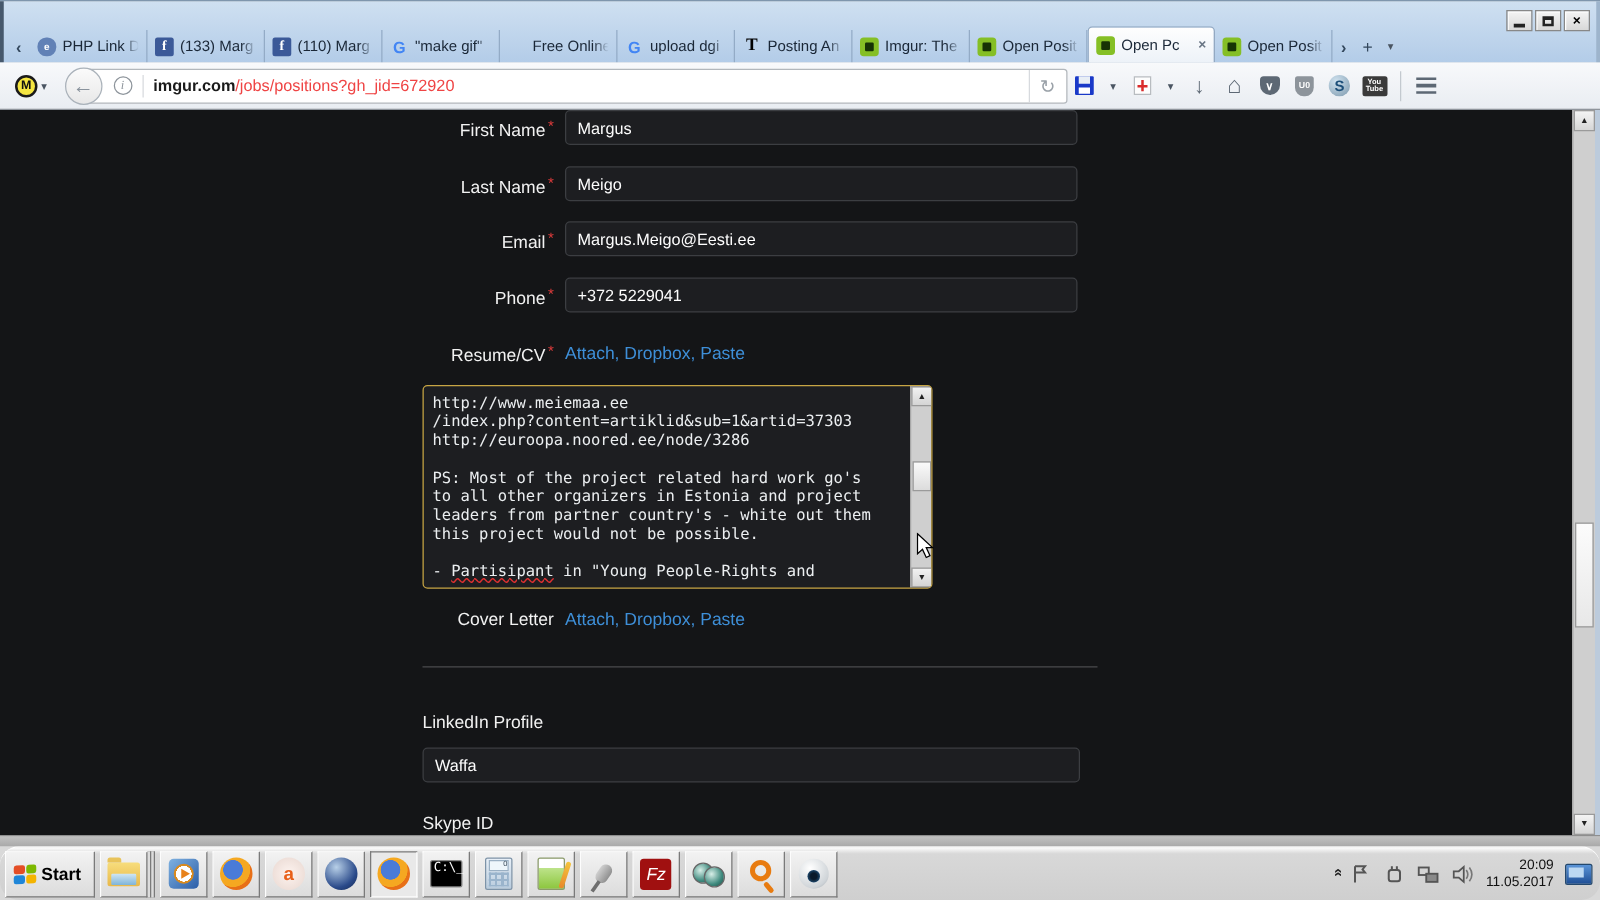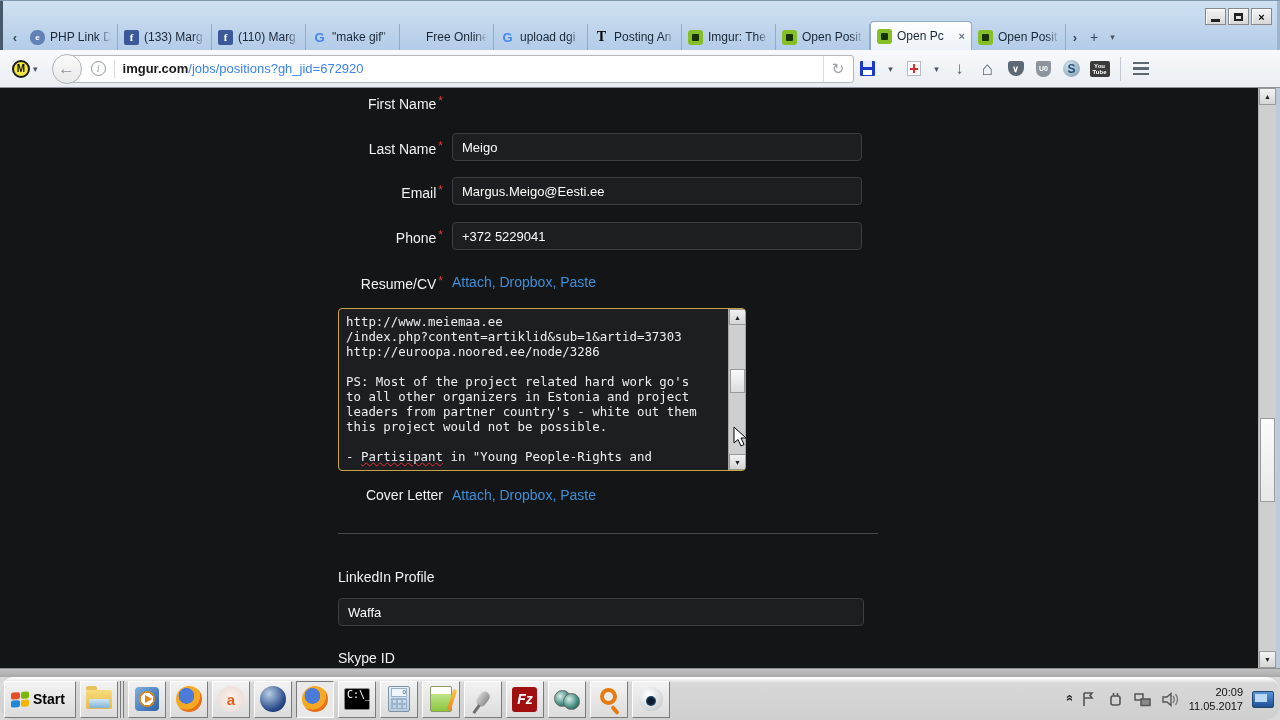--- a/index.html
+++ b/index.html
@@ -51,21 +51,21 @@
     background:linear-gradient(#fbfbfb,#e8e8e8); border:1px solid #aab2ba; color:#8a939d;
     font-size:17px; font-weight:bold; display:flex; align-items:center; justify-content:center; }
   .url-field { width:786px; height:28px; background:#fff; border:1px solid #b2b7bc; border-radius:3px;
     display:flex; align-items:center; padding-left:22px; }
   .info-icon { width:15px; height:15px; border:1px solid #8d949b; border-radius:50%; color:#8d949b;
     font-size:10px; font-style:italic; font-family:"Liberation Serif",serif;
     display:flex; align-items:center; justify-content:center; }
   .url-sep { width:1px; height:18px; background:#d7dade; margin:0 8px; }
   .url-text { font-size:13px; white-space:nowrap; overflow:hidden; }
   .url-domain { color:#1a1a1a; }
-  .url-path { color:#3b82f6; }
+  .url-path { color:#ef4444; }
   .reload-btn { margin-left:auto; border-left:1px solid #d7dade; width:30px; height:26px;
     display:flex; align-items:center; justify-content:center; color:#9aa1a8; font-size:15px; }
   .tb { height:28px; min-width:24px; display:flex; align-items:center; justify-content:center; margin:0 2px; }
   .tb.sm { min-width:14px; }
   .floppy { width:15px; height:15px; background:#1939c8; position:relative; border-radius:1px; }
   .floppy::before { content:""; position:absolute; left:3px; top:0; width:9px; height:6px; background:#e8eef5; }
   .floppy::after { content:""; position:absolute; left:3px; bottom:1px; width:9px; height:5px; background:#fff; }
   .crossdoc { width:14px; height:15px; background:#fdfdfd; border:1px solid #b8bcc0; position:relative; }
   .crossdoc::before { content:""; position:absolute; left:5px; top:2px; width:2px; height:9px; background:#d92b2b; }
   .crossdoc::after { content:""; position:absolute; left:2px; top:5.5px; width:8px; height:2px; background:#d92b2b; }
@@ -148,21 +148,21 @@
   .cmd { width:26px; height:22px; background:#000; border:1px solid #888; border-radius:2px;
     color:#fff; font-size:10px; font-family:"DejaVu Sans Mono",monospace; padding:2px; line-height:7px; }
   .calc { width:22px; height:26px; background:linear-gradient(#e8f0f8,#b8cbdd); border:1px solid #7d93a8; border-radius:2px; position:relative; }
   .calc::before { content:"0"; position:absolute; top:1px; left:2px; right:2px; height:7px; background:#eef6fb; border:1px solid #9ab0c4; font-size:6px; text-align:right; line-height:6px; color:#345; }
   .calc::after { content:""; position:absolute; left:2px; right:2px; top:11px; bottom:2px;
     background:repeating-linear-gradient(#9ab4cc 0 2px, transparent 2px 5px), repeating-linear-gradient(90deg,#9ab4cc 0 2px, transparent 2px 5px); }
   .editor { width:22px; height:26px; background:linear-gradient(#fff 30%,#bde38a 31%,#8cc63e); border:1px solid #8a9a6a; border-radius:2px; position:relative; }
   .editor::after { content:""; position:absolute; right:-3px; top:2px; width:4px; height:22px; background:linear-gradient(#f4c53d,#e8882a); transform:rotate(18deg); border-radius:2px; }
   .mic { width:10px; height:16px; background:linear-gradient(90deg,#cfcfcf,#8f8f8f); border-radius:5px; position:relative; transform:rotate(35deg); }
   .mic::after { content:""; position:absolute; left:3.5px; top:15px; width:3px; height:10px; background:#6f6f6f; }
-  .fz { width:25px; height:25px; background:#a01010; border-radius:3px; color:#fff; font-weight:bold;
+  .fz { width:25px; height:25px; background:#a01010; border-radius:3px; color:#fff; font-weight:normal;
     font-size:14px; font-style:italic; display:flex; align-items:center; justify-content:center; }
   .binoc { width:26px; height:18px; position:relative; }
   .binoc::before,.binoc::after { content:""; position:absolute; top:0; width:15px; height:15px; border-radius:50%;
     background:radial-gradient(circle at 35% 35%,#d8efe8,#3e8a7e 60%,#1f4a42); border:1px solid #666; }
   .binoc::before{left:0;} .binoc::after{right:0; top:3px;}
   .mag { width:17px; height:17px; border:4px solid #e87b10; border-radius:50%; position:relative; margin-bottom:6px; }
   .mag::after { content:""; position:absolute; left:9px; top:13px; width:4px; height:10px; background:#e87b10; transform:rotate(-40deg); border-radius:2px; }
   .eyeball { width:24px; height:24px; border-radius:50%; background:radial-gradient(circle at 38% 32%,#fff,#cfd4d8 70%,#9aa0a6); position:relative; }
   .eyeball::after { content:""; position:absolute; left:7px; top:9px; width:10px; height:10px; border-radius:50%;
     background:radial-gradient(circle,#0a1a2a 35%,#2a6aa0); }
@@ -295,20 +295,23 @@
         <span></span>
         <span></span>
         <span></span>
       </span>
   </div>
 </div>
 
 <div class="content">
 
   <div class="flabel" style="top:6px;"><span>First Name</span><span class="req">*</span></div>
+  <div class="finput" style="top:0;">
+      <span>Margus</span>
+    </div>
 
   <div class="flabel" style="top:51px;"><span>Last Name</span><span class="req">*</span></div>
   <div class="finput" style="top:45px;">
       <span>Meigo</span>
     </div>
 
   <div class="flabel" style="top:95px;"><span>Email</span><span class="req">*</span></div>
   <div class="finput" style="top:89px;">
       <span>Margus.Meigo@Eesti.ee</span>
     </div>

